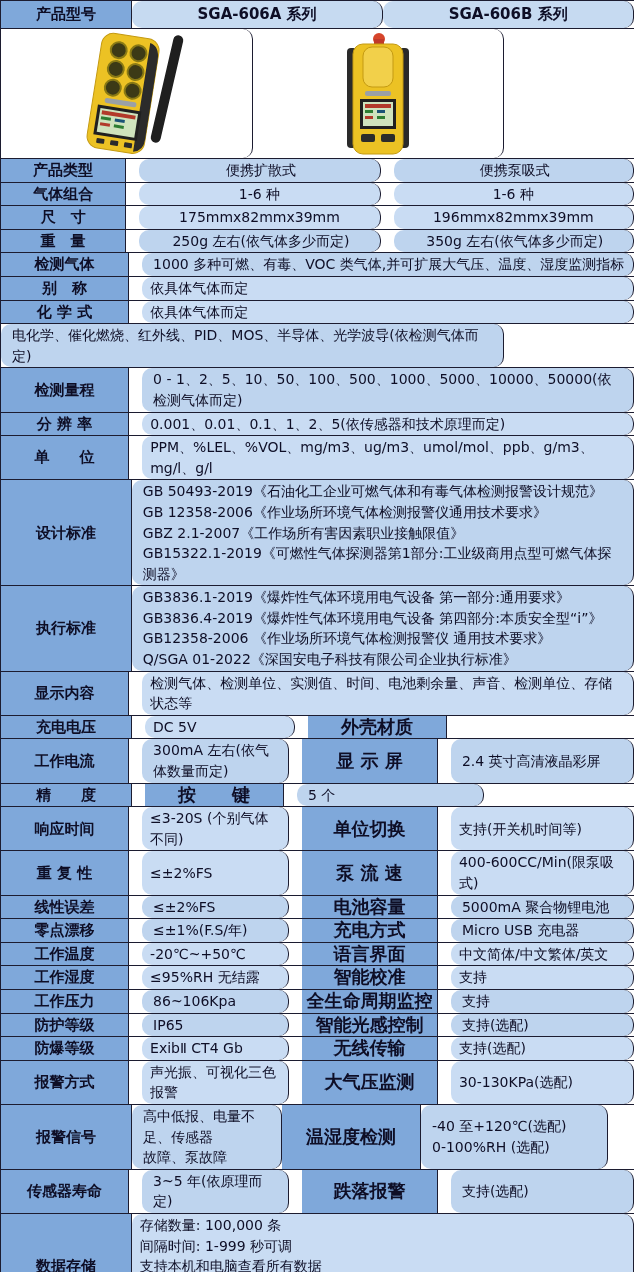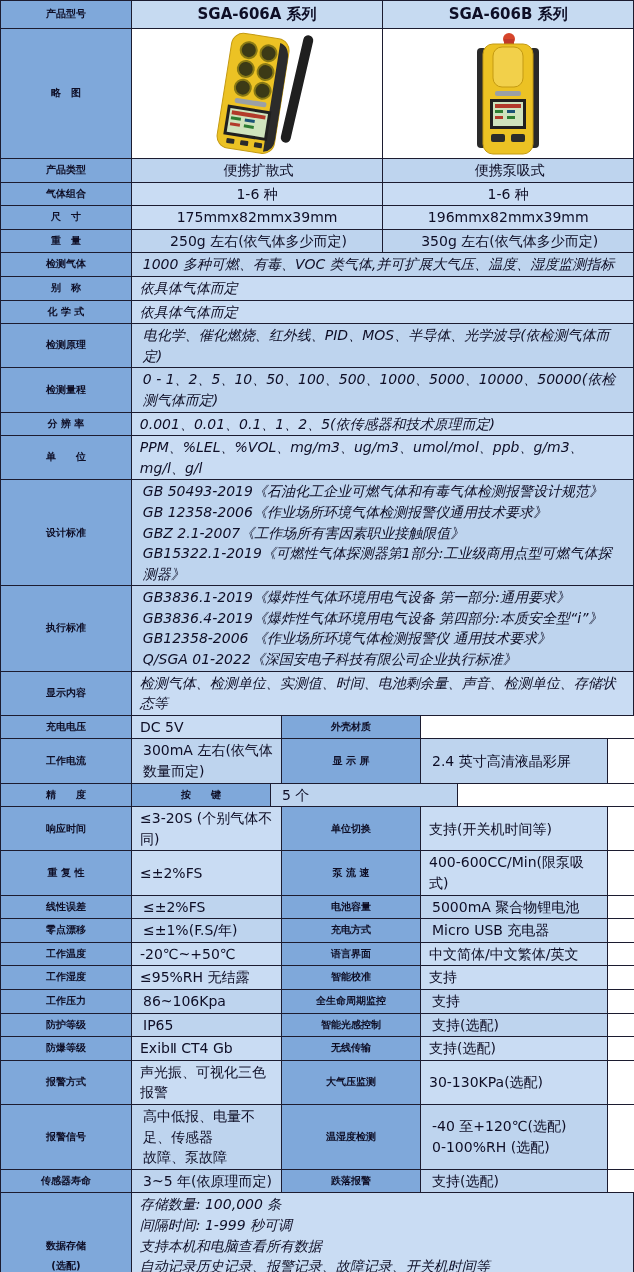--- a/index.html
+++ b/index.html
@@ -9,55 +9,54 @@
     --cellL:#C9DCF3;
     --txt:#0E0E26;
   }
   *{box-sizing:border-box;}
   body{margin:0;background:#fff;color:var(--txt);
        font-family:"DejaVu Sans","Liberation Sans",sans-serif;width:634px;}
   .spec-table{width:634px;border-top:1px solid var(--bd);border-left:1px solid var(--bd);}
   .row{display:flex;align-items:stretch;border-bottom:1px solid var(--bd);}
   .cell{border-right:1px solid var(--bd);display:flex;align-items:center;
         padding:1px 8px;white-space:pre-line;line-height:20.6px;overflow:hidden;}
-  .lab{width:131px;background:var(--labBg);font-weight:bold;font-size:10px;
+  .lab{width:131px;background:var(--labBg);font-weight:bold;font-size:15px;
        justify-content:center;text-align:center;padding:1px 2px;}
-  .val{font-size:14px;}
+  .val{font-size:14px;border-radius:10px;}
   .c{justify-content:center;text-align:center;}
   .hd{font-weight:bold;font-size:15px;background:#C6DAF1;}
   .vA{width:252px;}
   .vB{width:251px;}
-  .vSpan{width:503px;font-style:italic;}
+  .vSpan{width:503px;}
   .q1{width:150px;}
-  .qlab{width:139px;background:var(--labBg);font-weight:bold;font-size:10px;
+  .qlab{width:139px;background:var(--labBg);font-weight:bold;font-size:18px;
         justify-content:center;text-align:center;padding:1px 2px;}
   .q2{width:187px;}
   .white{background:#fff !important;justify-content:center;}
   .bgD .val{background:var(--cellD);padding-left:11px;}
   .bgL .val{background:var(--cellL);}
   .h28{min-height:28px;}
   .himg{height:130px;}
-  .h22{min-height:22px;}
+  .h22{min-height:22px;gap:13px;}
   .h43{min-height:43px;}
   .h84{min-height:84px;}
   .h124{min-height:124px;}
 </style>
 </head>
 <body>
 
 <div class="spec-table">
 
   <div class="row h28">
     <div class="cell lab">产品型号</div>
     <div class="cell val vA c hd">SGA-606A 系列</div>
     <div class="cell val vB c hd">SGA-606B 系列</div>
   </div>
 
   <div class="row himg">
-    <div class="cell lab">略　图</div>
     <div class="cell val vA white">
       <svg width="170" height="124" viewBox="0 0 170 124">
         <g transform="rotate(9 85 62)">
           <rect x="52" y="4" width="58" height="116" rx="12" fill="#ECC224" stroke="#C49A12"></rect>
           <path d="M100 8 Q110 10 110 24 L110 104 Q110 116 100 118 Z" fill="#2B2B2B"></path>
           <circle cx="70" cy="20" r="8" fill="#3C3A16" stroke="#8A7A14" stroke-width="2"></circle>
           <circle cx="90" cy="20" r="8" fill="#3C3A16" stroke="#8A7A14" stroke-width="2"></circle>
           <circle cx="70" cy="39" r="8" fill="#3C3A16" stroke="#8A7A14" stroke-width="2"></circle>
           <circle cx="90" cy="39" r="8" fill="#3C3A16" stroke="#8A7A14" stroke-width="2"></circle>
           <circle cx="70" cy="58" r="8" fill="#3C3A16" stroke="#8A7A14" stroke-width="2"></circle>
@@ -126,21 +125,20 @@
   </div>
   <div class="row h22 bgL">
     <div class="cell lab">别　称</div>
     <div class="cell val vSpan">依具体气体而定</div>
   </div>
   <div class="row h22 bgL">
     <div class="cell lab">化 学 式</div>
     <div class="cell val vSpan">依具体气体而定</div>
   </div>
   <div class="row h22 bgD">
-    <div class="cell lab">检测原理</div>
     <div class="cell val vSpan">电化学、催化燃烧、红外线、PID、MOS、半导体、光学波导(依检测气体而定)</div>
   </div>
   <div class="row h22 bgD">
     <div class="cell lab">检测量程</div>
     <div class="cell val vSpan">0 - 1、2、5、10、50、100、500、1000、5000、10000、50000(依检测气体而定)</div>
   </div>
   <div class="row h22 bgL">
     <div class="cell lab">分 辨 率</div>
     <div class="cell val vSpan">0.001、0.01、0.1、1、2、5(依传感器和技术原理而定)</div>
   </div>

